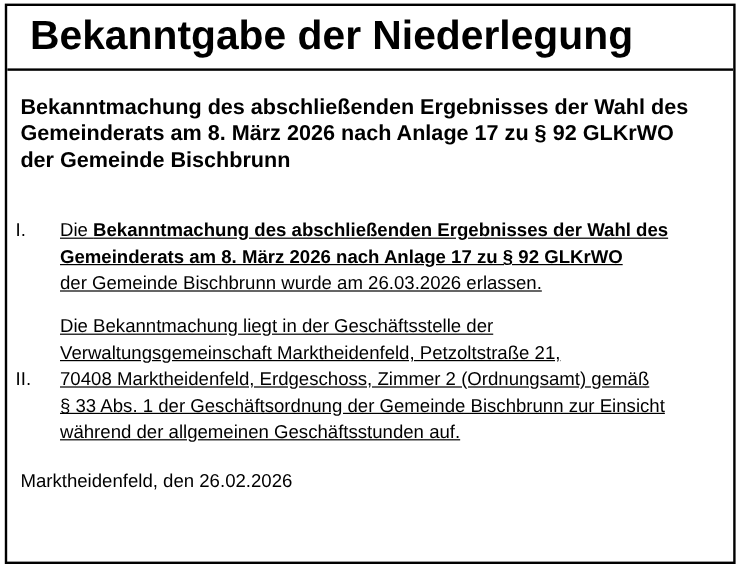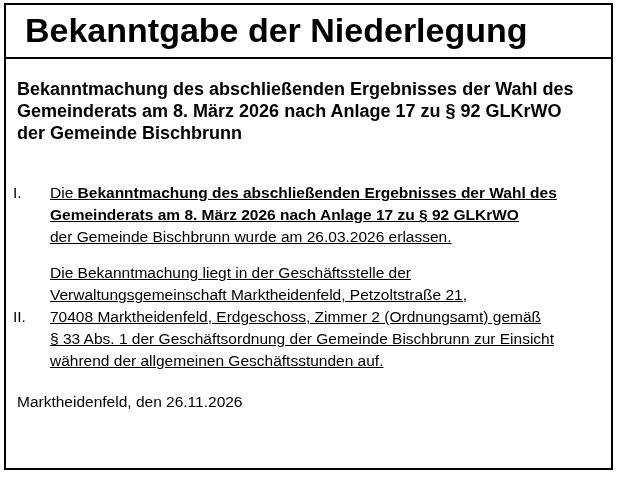--- a/index.html
+++ b/index.html
@@ -108,17 +108,17 @@
         <span class="item-numeral">II.</span>
         <span class="item-text"><span>Die Bekanntmachung liegt in der Geschäftsstelle der
 Verwaltungsgemeinschaft Marktheidenfeld, Petzoltstraße 21,
 70408 Marktheidenfeld, Erdgeschoss, Zimmer 2 (Ordnungsamt) gemäß
 § 33 Abs. 1 der Geschäftsordnung der Gemeinde Bischbrunn zur Einsicht
 während der allgemeinen Geschäftsstunden auf.</span></span>
       </li>
 
     </ol>
 
-    <p class="place-date">Marktheidenfeld, den 26.11.2026</p>
+    <p class="place-date">Marktheidenfeld, den 26.02.2026</p>
 
   </div>
 
 </div>
 
 </body></html>

